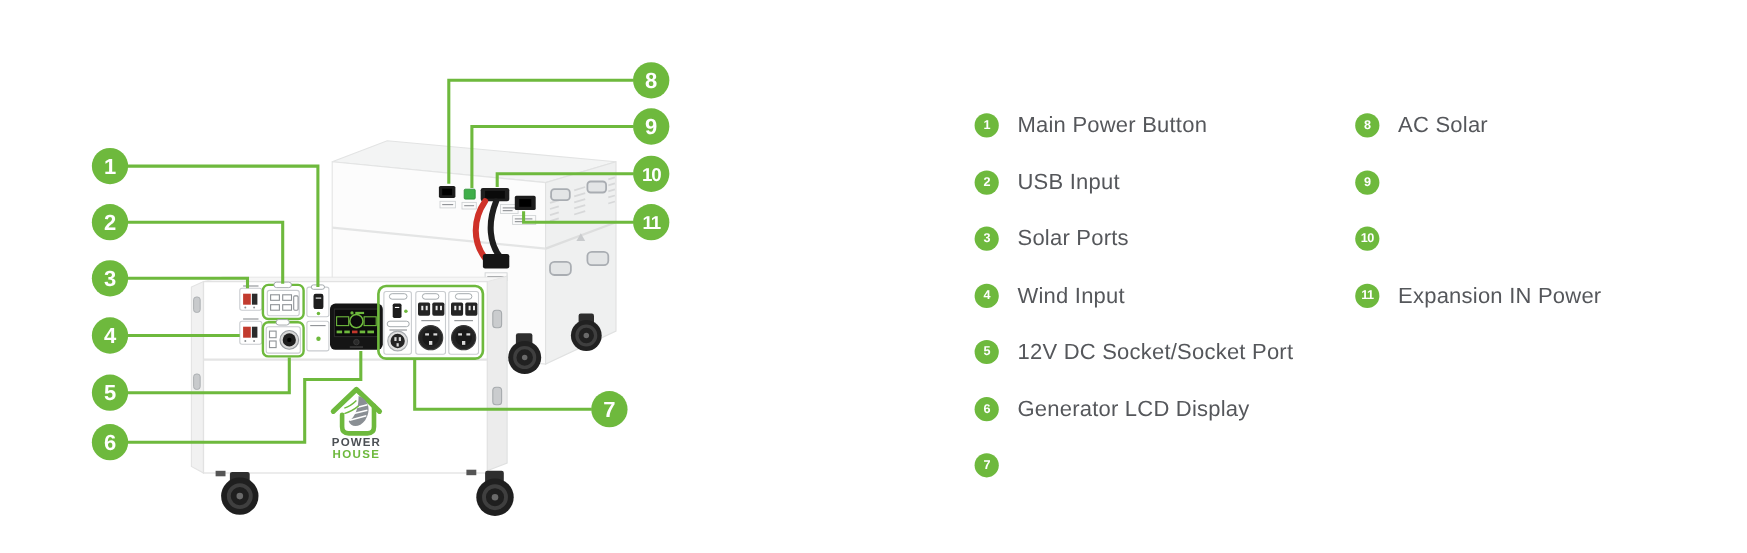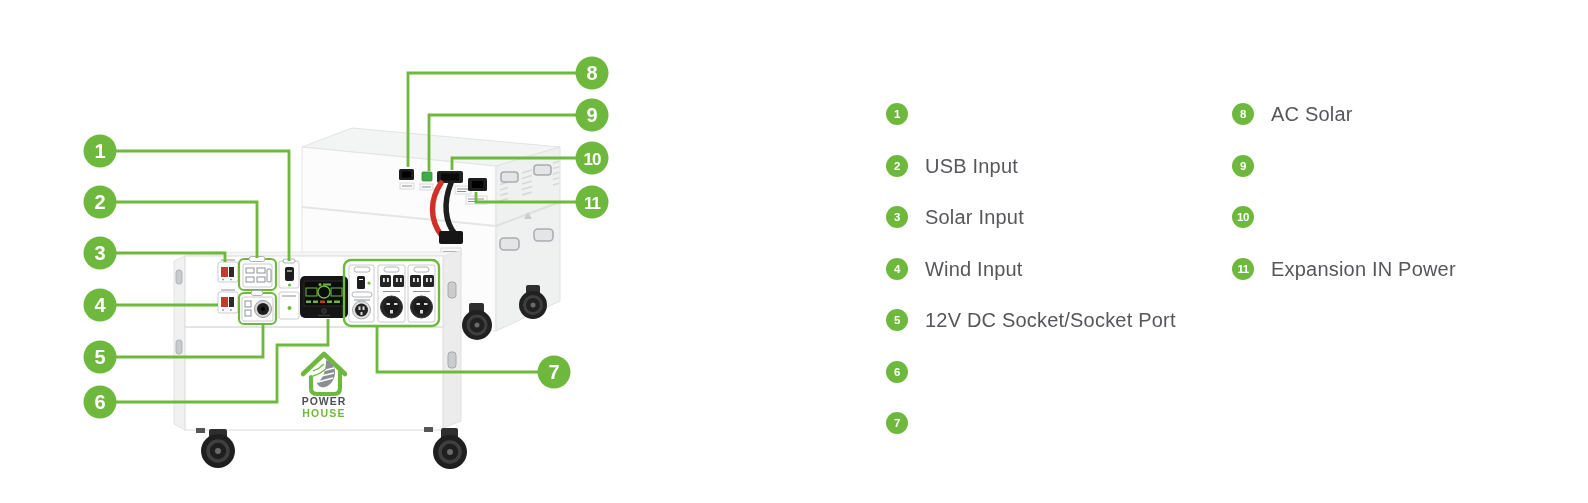--- a/index.html
+++ b/index.html
@@ -335,39 +335,41 @@
       <text class="cnum two" x="592" y="208.5">11</text>
     </g>
   </g>
 </svg>
 </div>
 
 <div>
 
   <div class="legend-item" style="left:886px;top:103px">
     <span class="badge">1</span>
+    <span class="legend-label">Main Power Button</span>
   </div>
   <div class="legend-item" style="left:886px;top:155px">
     <span class="badge">2</span>
     <span class="legend-label">USB Input</span>
   </div>
   <div class="legend-item" style="left:886px;top:206px">
     <span class="badge">3</span>
-    <span class="legend-label">Solar Input</span>
+    <span class="legend-label">Solar Ports</span>
   </div>
   <div class="legend-item" style="left:886px;top:258px">
     <span class="badge">4</span>
     <span class="legend-label">Wind Input</span>
   </div>
   <div class="legend-item" style="left:886px;top:309px">
     <span class="badge">5</span>
     <span class="legend-label">12V DC Socket/Socket Port</span>
   </div>
   <div class="legend-item" style="left:886px;top:361px">
     <span class="badge">6</span>
+    <span class="legend-label">Generator LCD Display</span>
   </div>
   <div class="legend-item" style="left:886px;top:412px">
     <span class="badge">7</span>
   </div>
 
   <div class="legend-item" style="left:1232px;top:103px">
     <span class="badge">8</span>
     <span class="legend-label">AC Solar</span>
   </div>
   <div class="legend-item" style="left:1232px;top:155px">

